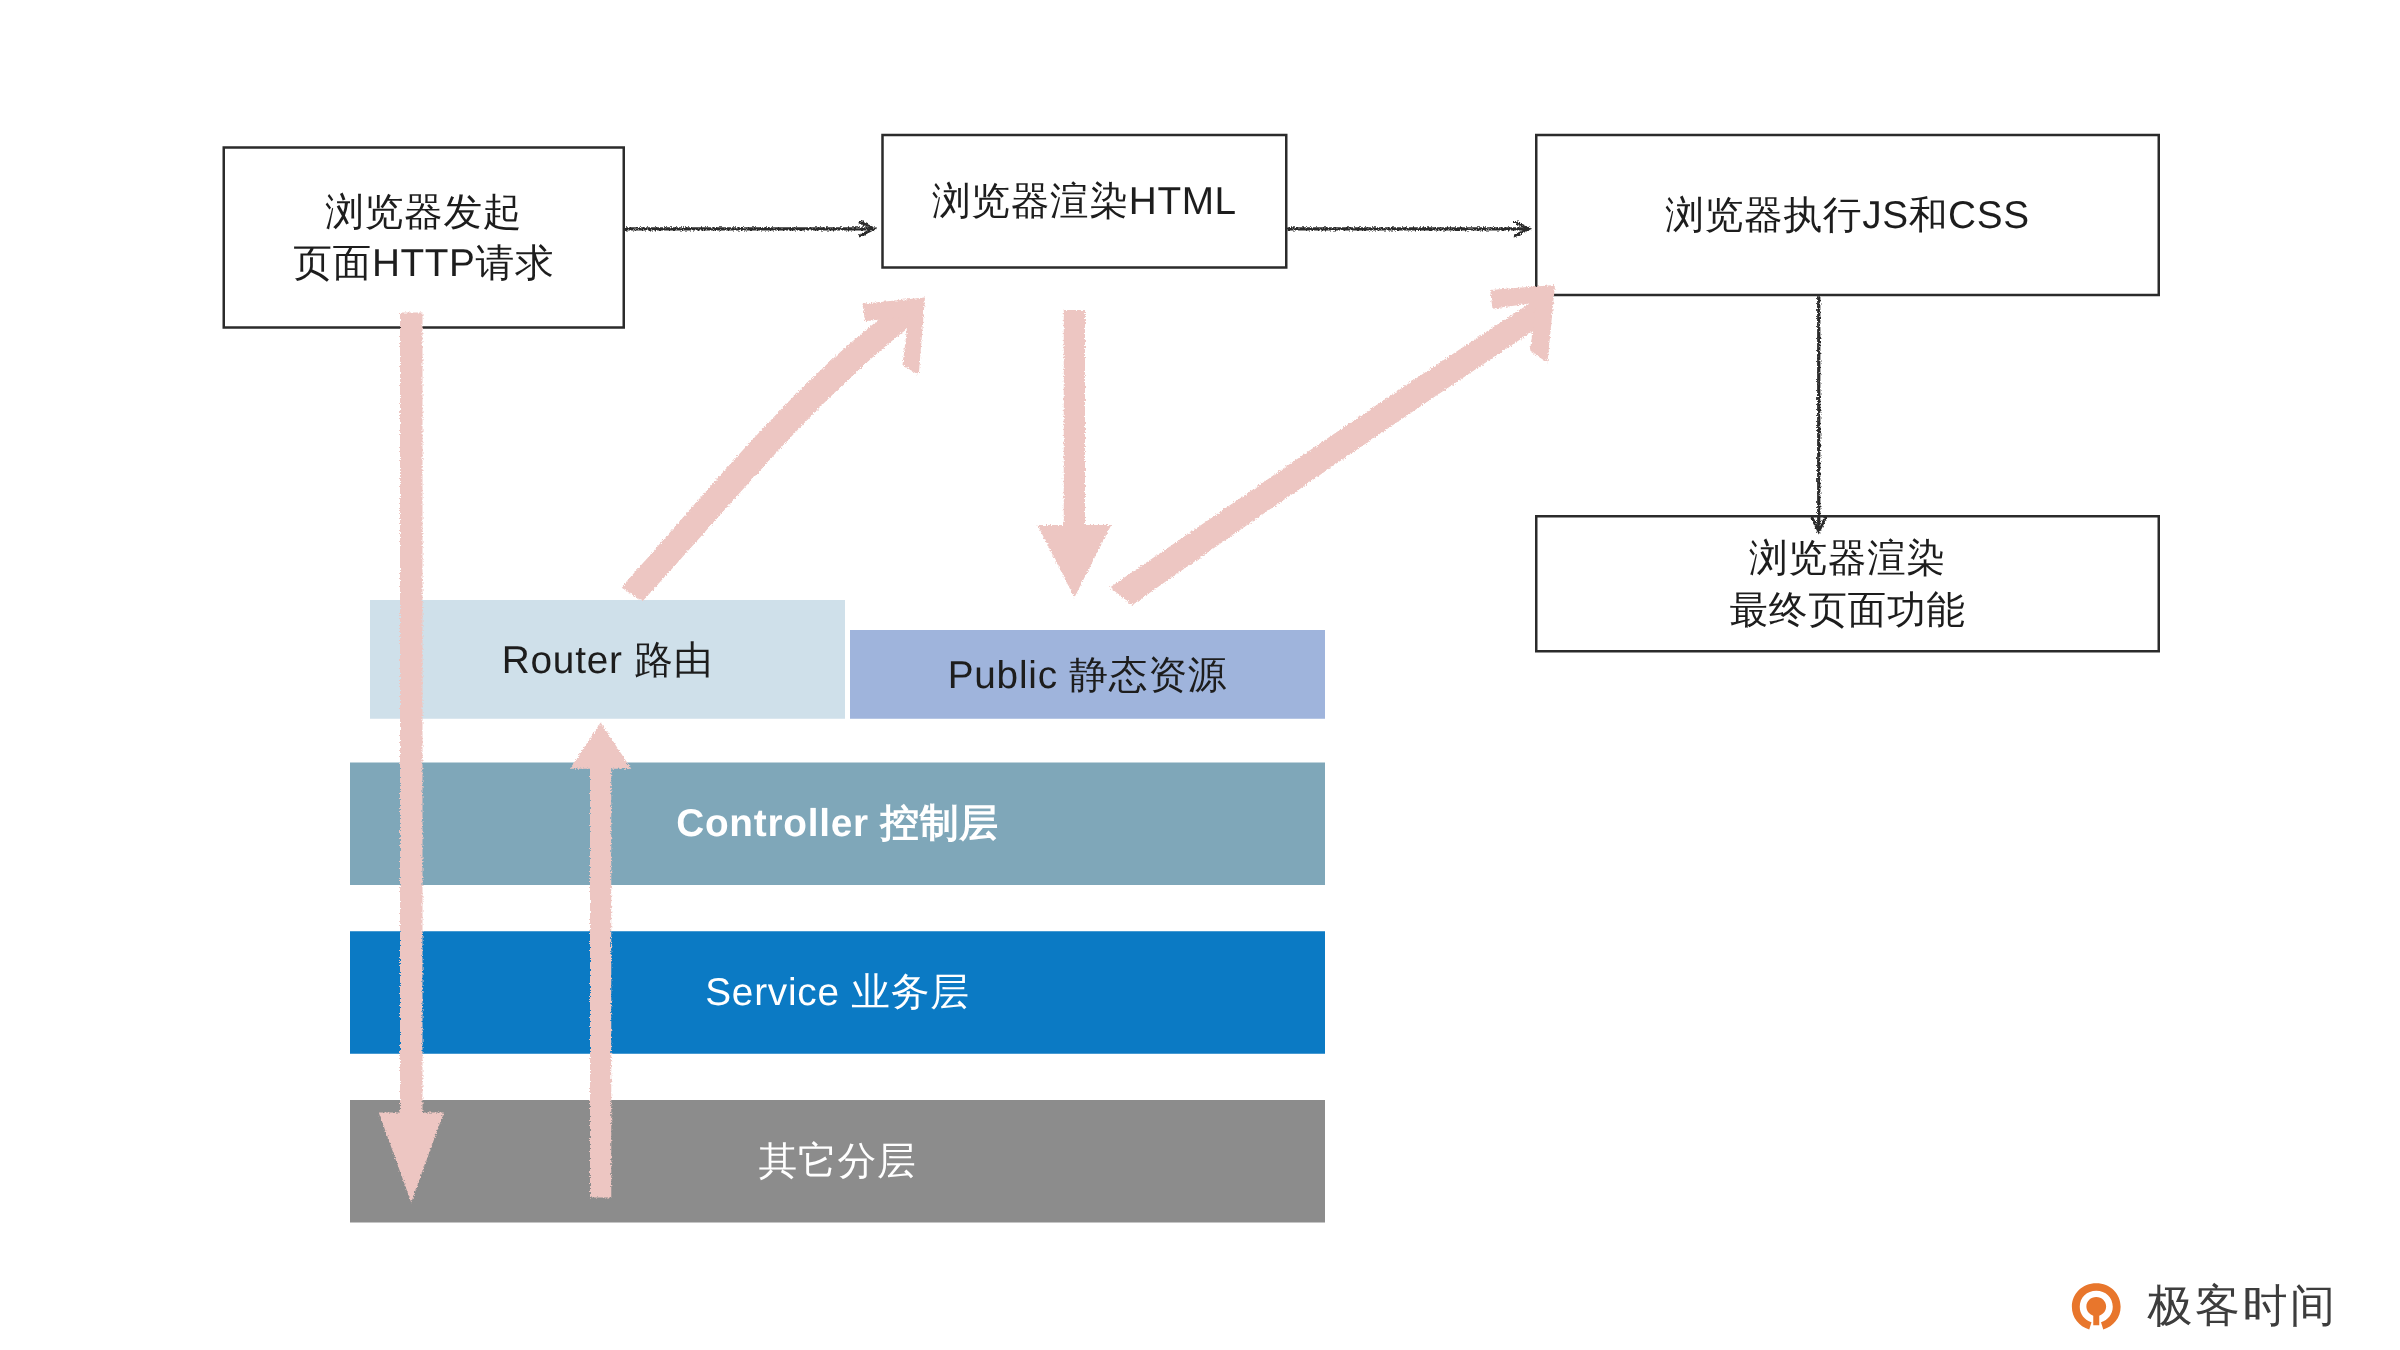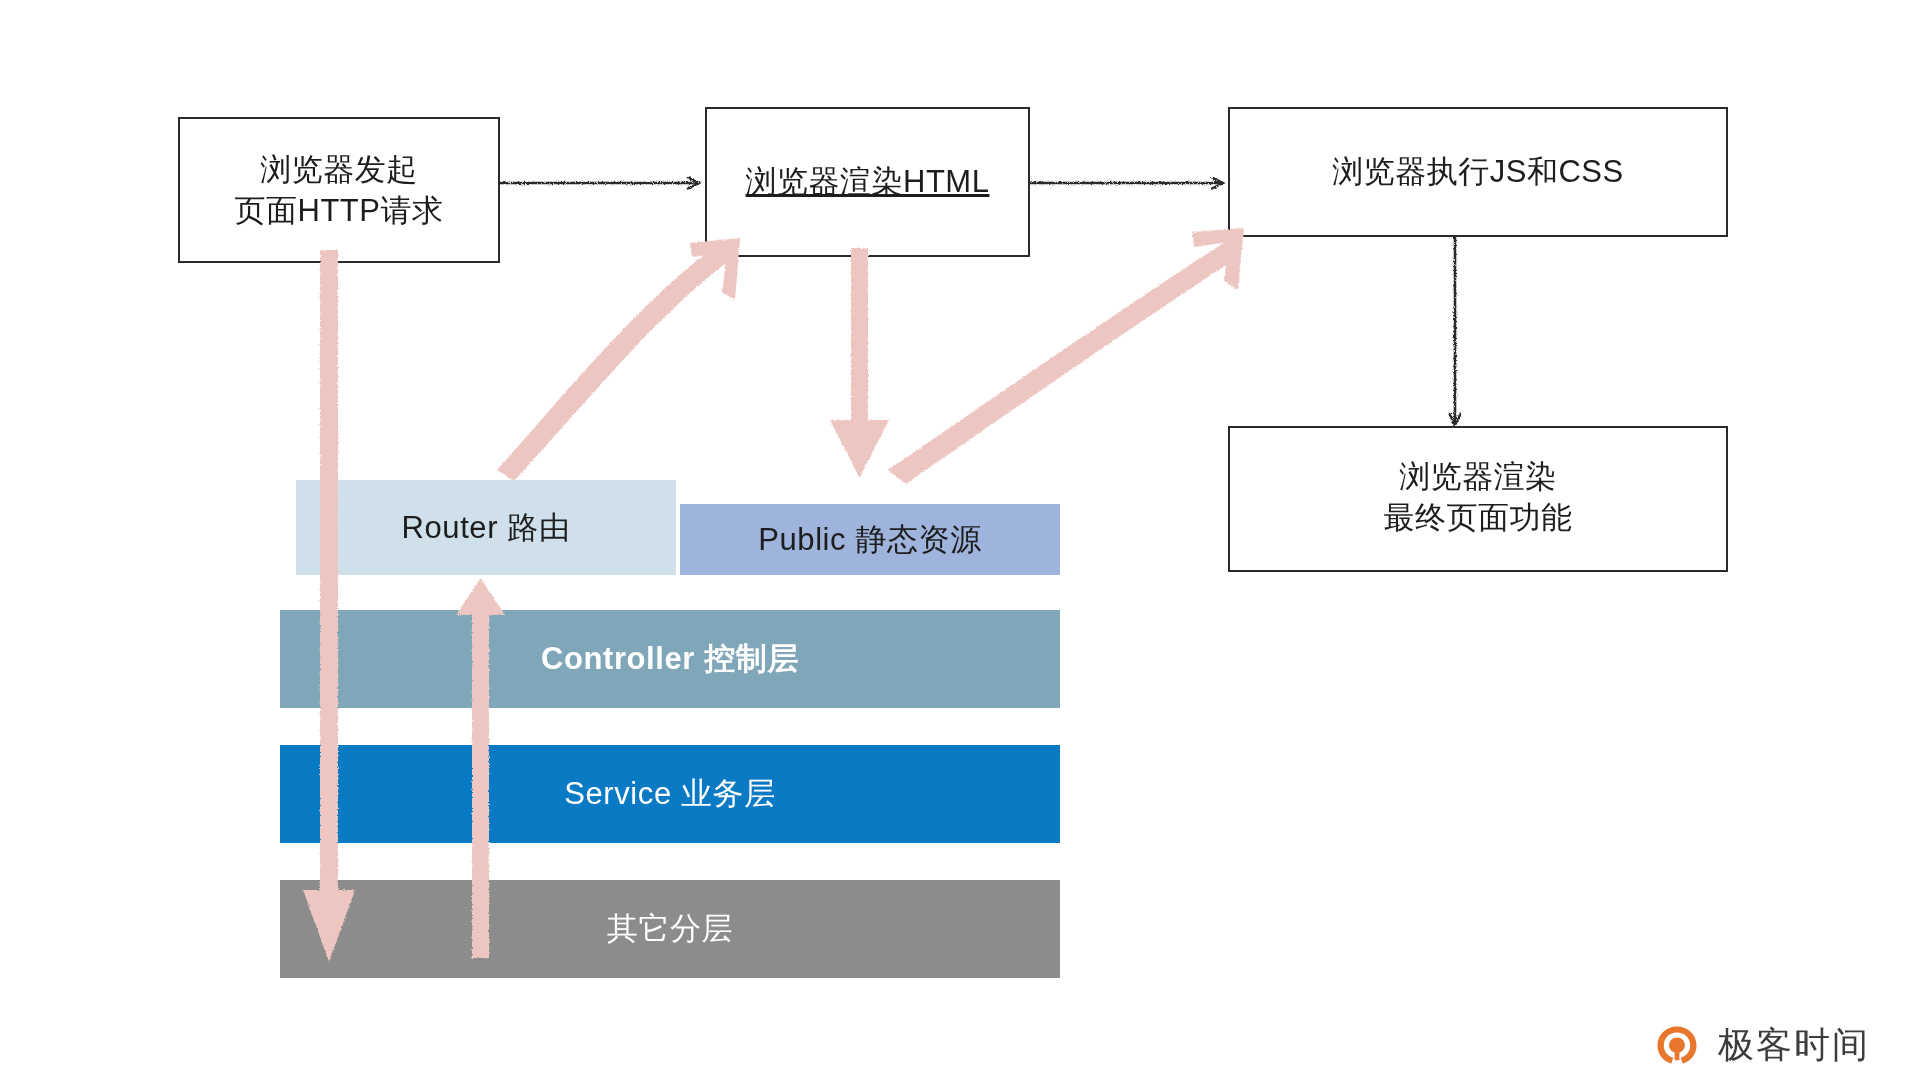--- a/index.html
+++ b/index.html
@@ -14,23 +14,23 @@
   .pbox{
     position:absolute;box-sizing:border-box;
     border:2.5px solid #2b2b2b;background:#ffffff;
     display:flex;flex-direction:column;align-items:center;justify-content:center;
     color:#1d1d1d;font-size:31px;line-height:1.33;letter-spacing:.5px;
     text-align:center;
   }
   .pbox .ln{display:block;white-space:nowrap;}
 
   #box-request{left:178px;top:117px;width:322px;height:146px;}
-  #box-render-html{left:705px;top:107px;width:325px;height:150px;text-decoration:underline;}
+  #box-render-html{left:705px;top:107px;width:325px;height:108px;}
   #box-exec{left:1228px;top:107px;width:500px;height:130px;}
-  #box-final{left:1228px;top:426px;width:500px;height:146px;font-family:Liberation Mono, monospace;}
+  #box-final{left:1228px;top:412px;width:500px;height:110px;}
 
   
   .lbar{
     position:absolute;box-sizing:border-box;
     display:flex;align-items:center;justify-content:center;
     font-size:31px;letter-spacing:.6px;white-space:nowrap;
   }
   #bar-router{left:280px;top:480px;width:380px;height:95px;background:#cfe0ea;color:#1d1d1d;margin-left:16px;}
   #bar-public{left:680px;top:504px;width:380px;height:71px;background:#9fb4dc;color:#1d1d1d;}
   #bar-controller{left:280px;top:610px;width:780px;height:98px;background:#7fa7b9;color:#ffffff;font-weight:bold;}

